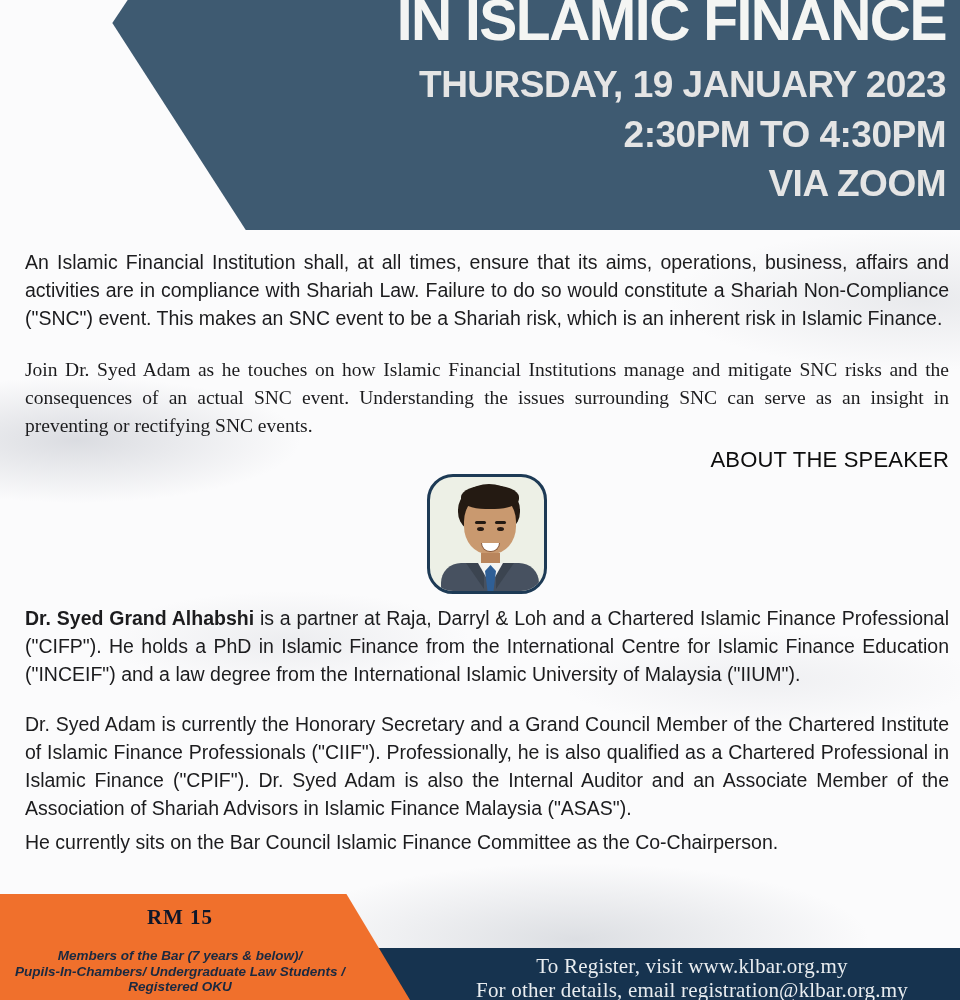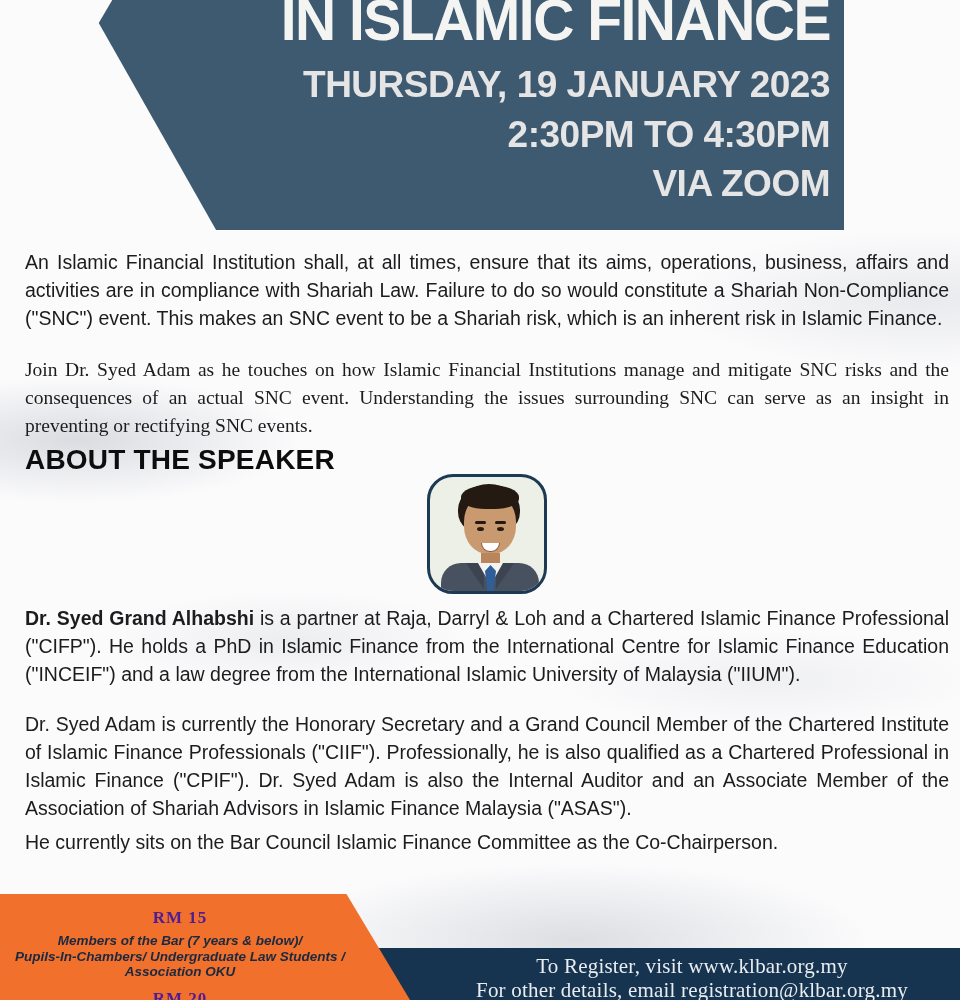--- a/index.html
+++ b/index.html
@@ -12,42 +12,42 @@
       radial-gradient(ellipse 320px 90px at 8% 44%, rgba(150,155,168,.32), transparent 70%),
       radial-gradient(ellipse 420px 110px at 60% 94%, rgba(140,148,160,.28), transparent 70%),
       radial-gradient(ellipse 360px 100px at 96% 30%, rgba(160,165,175,.20), transparent 70%),
       radial-gradient(ellipse 260px 70px at 30% 64%, rgba(170,174,184,.18), transparent 70%),
       radial-gradient(ellipse 300px 70px at 80% 68%, rgba(170,174,184,.15), transparent 70%),
       #fbfbfc;
   }
 
   
   .banner {
-    position:absolute; top:0; left:0; width:844px; height:230px;
+    position:absolute; top:0; left:0; width:960px; height:230px;
     background:#3e5a71;
     clip-path: polygon(13.3% 0, 100% 0, 100% 100%, 25.6% 100%, 11.7% 10%);
     text-align:right; padding-right:14px; overflow:hidden;
   }
   .banner .title {
     margin-top:-8px;
     font-size:57px; font-weight:700; letter-spacing:-1.5px;
     color:#f4f5f3; line-height:1.0;
   }
   .banner .orange { color:#e5e5e5; font-weight:700; letter-spacing:-0.5px; line-height:1.0; }
   .banner .date { font-size:37px; margin-top:17px; }
   .banner .time { font-size:37px; margin-top:13px; }
   .banner .via  { font-size:37px; margin-top:12px; }
 
   
   .main { position:absolute; top:230px; left:0; width:960px; padding:18px 11px 0 25px; color:#1c1c1e; }
   .main p { font-size:19.5px; line-height:28px; text-align:justify; }
   .p2 { margin-top:24px;font-family:Liberation Serif, serif; }
   .about-heading {
-    margin-top:8px; text-align:left;
-    font-size:28px; font-weight:700; color:#0d0d0d; letter-spacing:0.2px; line-height:24px;
+    margin-top:8px; text-align:right;
+    font-size:22px; font-weight:400; color:#0d0d0d; letter-spacing:0.2px; line-height:24px;
   }
 
   
   .photo-wrap { margin-top:2px; display:flex; justify-content:center; }
   .portrait {
     position:relative; width:120px; height:120px;
     border:3px solid #1d3a55; border-radius:26px;
     background:#edf0e6; overflow:hidden;
   }
   .portrait div { position:absolute; }
@@ -81,22 +81,22 @@
   .footer-inner { margin-left:392px; text-align:center; padding-top:6px; font-size:21px; line-height:24px; letter-spacing:0.2px; }
 
   
   .ribbon {
     position:absolute; left:0; top:894px; width:410px; height:106px;
     background:#f0702c;
     clip-path: polygon(0 0, 84.5% 0, 100% 100%, 0 100%);
     color:#1a2940; text-align:center;
   }
   .ribbon-inner { width:360px; padding-top:11px; }
-  .rm { font-family:"Liberation Serif", serif; font-weight:700; font-size:17px; line-height:25px; letter-spacing:1px; color:#4c1d95; }
-  .fee-desc { font-size:13.5px; font-weight:700; font-style:italic; line-height:15.5px; margin-top:3px; }
+  .rm { font-family:"Liberation Serif", serif; font-weight:700; font-size:21px; line-height:25px; letter-spacing:1px; color:#0f172a; }
+  .fee-desc { font-size:13.5px; font-weight:700; font-style:italic; line-height:15.5px; margin-top:18px; }
   .rm2 { margin-top:6px; }
 </style>
 </head>
 <body>
 
 <div class="poster">
 
   <div class="banner">
     <div class="title">IN ISLAMIC FINANCE</div>
     <div class="orange date">THURSDAY, 19 JANUARY 2023</div>
@@ -140,19 +140,19 @@
       <div>For other details, email registration@klbar.org.my</div>
     </div>
   </div>
 
   <div class="ribbon">
     <div class="ribbon-inner">
       <div class="rm">RM 15</div>
       <div class="fee-desc">
         <div>Members of the Bar (7 years &amp; below)/</div>
         <div>Pupils-In-Chambers/ Undergraduate Law Students /</div>
-        <div>Association OKU</div>
+        <div>Registered OKU</div>
       </div>
       <div class="rm rm2">RM 20</div>
     </div>
   </div>
 
 </div>
 
 </body></html>

